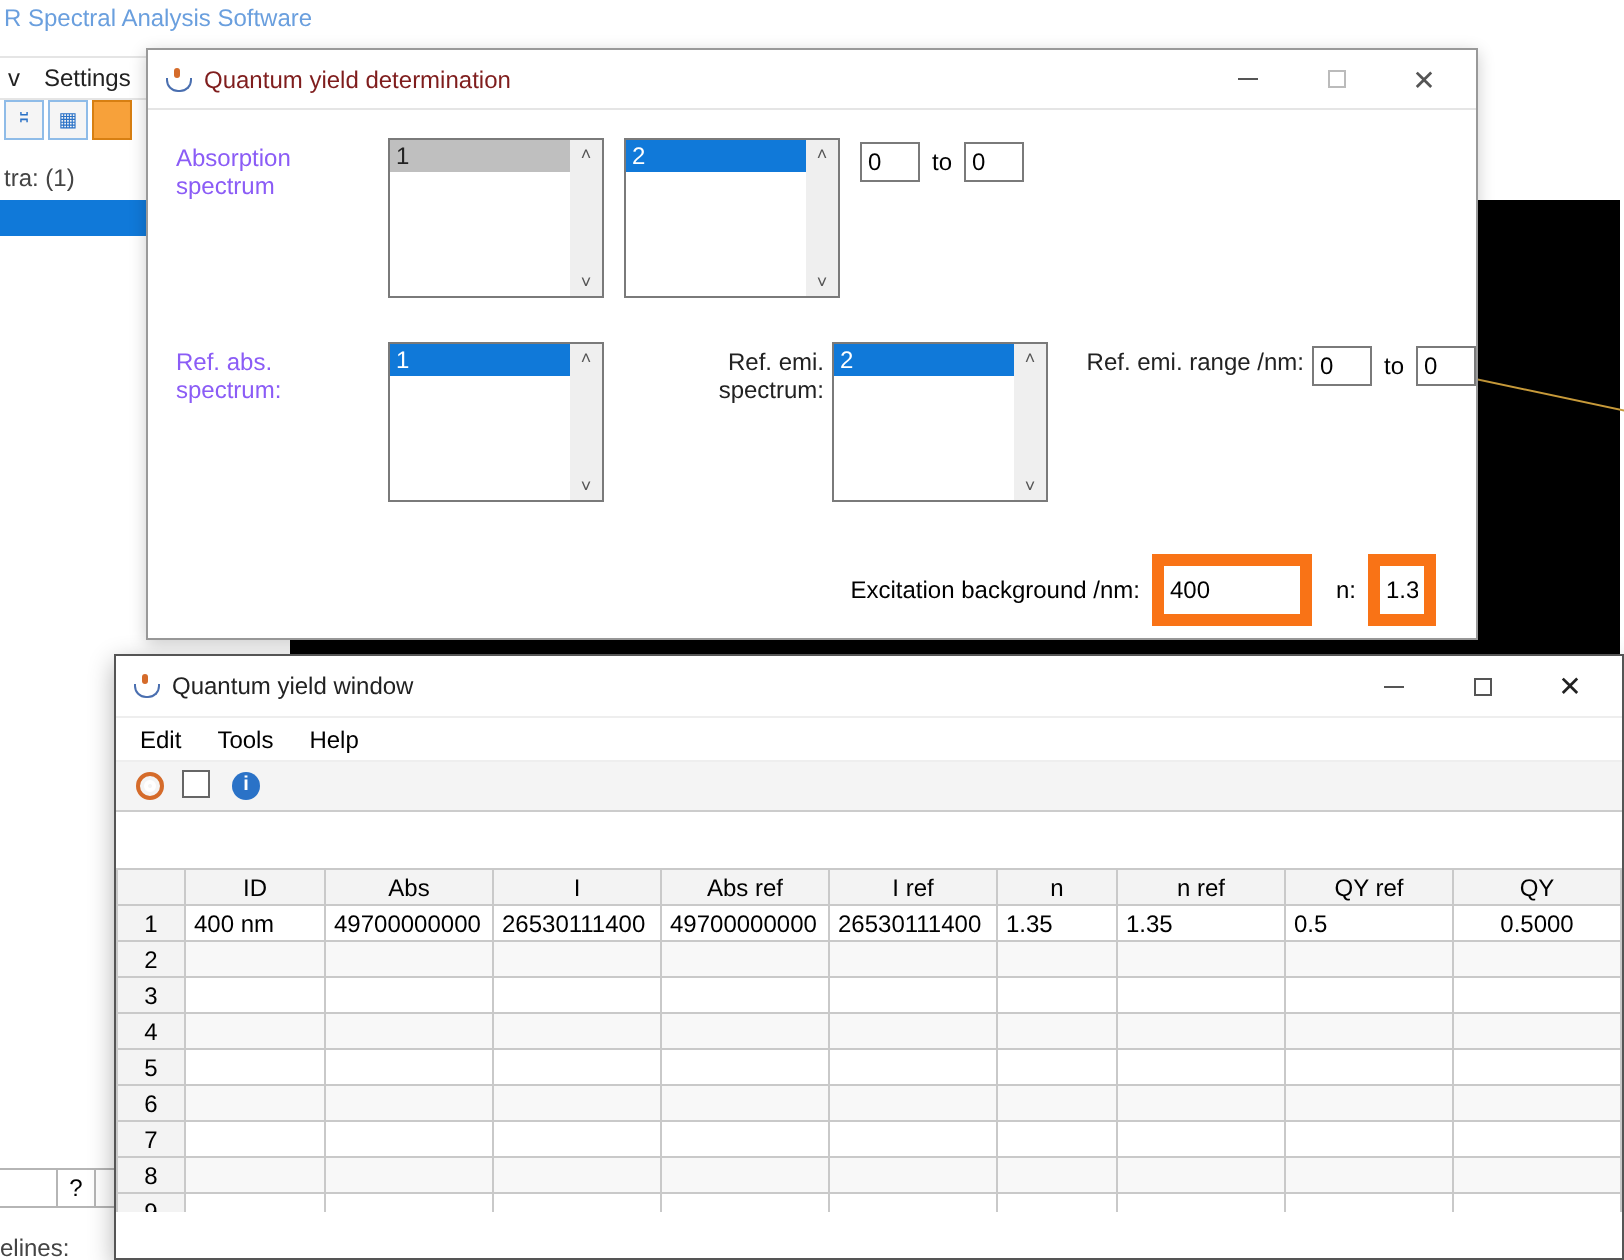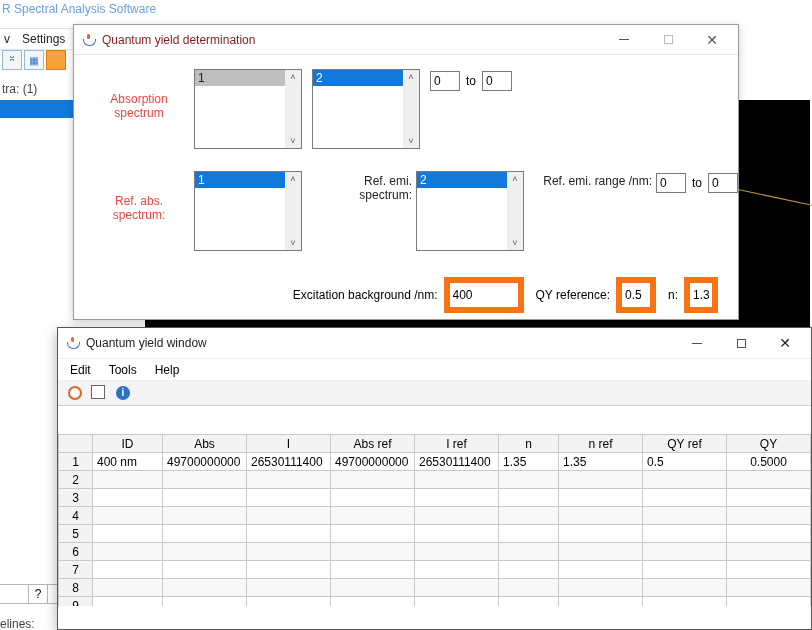--- a/index.html
+++ b/index.html
@@ -34,21 +34,21 @@
 .titlebar .ttxt{ color:#7f1d1d; margin-left:6px;}
 .winbtns{ margin-left:auto; display:flex; }
 .winbtn{ width:44px; height:28px; display:flex; align-items:center; justify-content:center; color:#555;}
 .minline{ width:10px; height:1px; background:#555;}
 .maxbox{ width:9px; height:9px; border:1px solid #bbb;}
 .xmark{ font-size:14px; color:#555;}
 
 .qyd-body{ padding:14px 14px 8px 14px; position:relative; height:calc(100% - 30px);}
 .row{ display:flex; align-items:flex-start; gap:10px;}
 .cell{ display:flex; align-items:flex-start;}
-.lbl{ width:106px; text-align:center; padding-top:3px; padding-right:4px; color:#ef4444;margin-top:20px;}
+.lbl{ width:106px; text-align:left; padding-top:3px; padding-right:4px; color:#8b5cf6;}
 .lbl2{ width:104px; text-align:right; padding-top:3px; padding-right:4px; color:#222;}
 .lbl3{ width:122px; text-align:right; padding-top:3px; padding-right:4px; color:#222;}
 
 .listbox{ width:108px; height:80px; border:1px solid #7a7a7a; background:#fff; position:relative;}
 .listbox .item{ height:16px; line-height:16px; padding-left:3px;}
 .listbox .item.sel{ background:#1079d9; color:#fff;}
 .listbox .item.selgrey{ background:#bfbfbf; color:#222;}
 .listbox .sbar{ position:absolute; right:0; top:0; bottom:0; width:16px; background:#efefef; display:flex; flex-direction:column; justify-content:space-between; align-items:center;}
 .arrow{ font-size:9px; color:#555; line-height:14px;}
 
@@ -190,24 +190,20 @@
           <span>to</span>
           <input class="numbox" value="0" style="">
         </div>
       </div>
     </div>
 
     <div class="row3">
       <div class="pair">
         <span>Excitation background /nm:</span>
         <input class="txtbox w80" value="400" style="">
-      </div>
-      <div class="pair">
-        <span>QY reference:</span>
-        <input class="txtbox w40" value="0.5" style="">
       </div>
       <div class="pair">
         <span>n:</span>
         <input class="txtbox w34" value="1.35" style="">
       </div>
     </div>
 
     <div class="row4">
       <div class="dlgbtn">OK</div>
       <div class="dlgbtn">Cancel</div>

